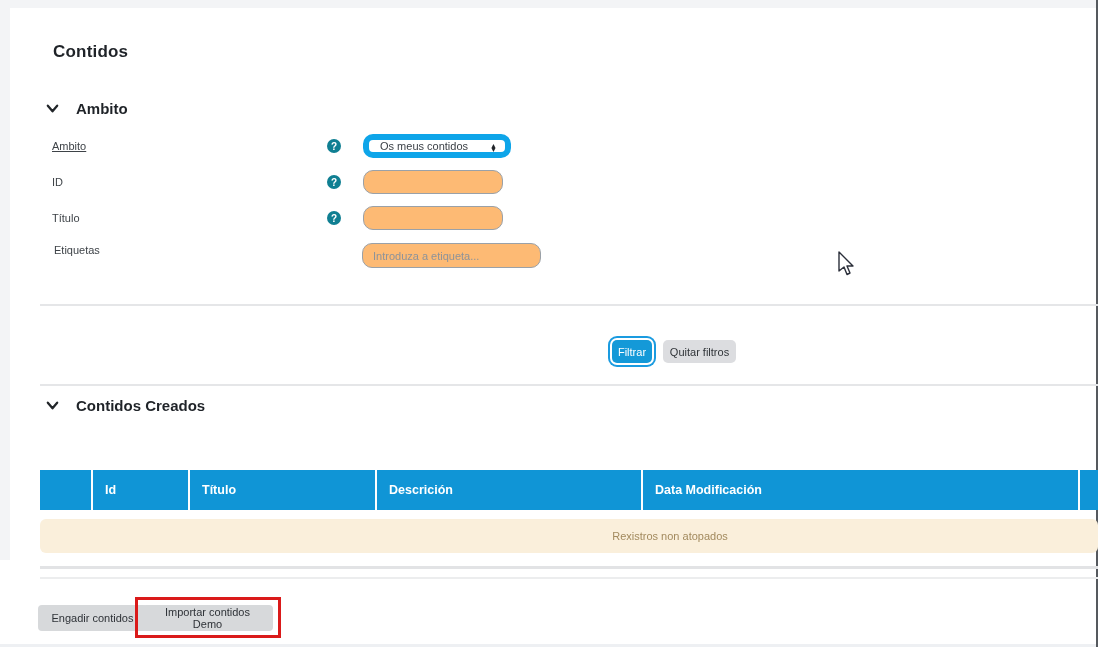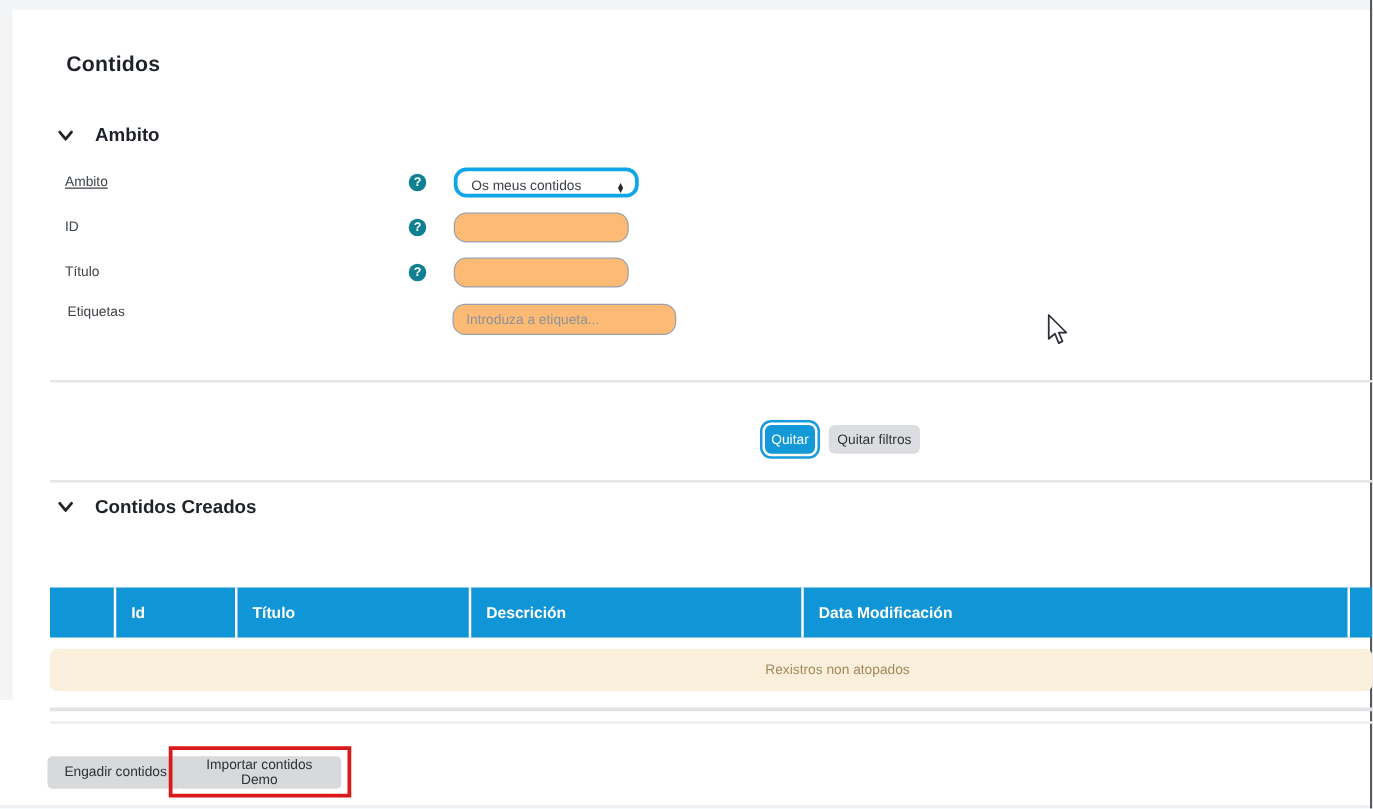--- a/index.html
+++ b/index.html
@@ -23,21 +23,21 @@
   #creados-head { left:45px; top:397px; }
 
   .fld-label { position:absolute; font-size:11px; color:#3e4348; }
   .help-icon {
     position:absolute; width:14px; height:14px; border-radius:50%;
     background:#0f7f92; color:#ffffff; font-size:10px; font-weight:bold;
     display:flex; align-items:center; justify-content:center; cursor:pointer;
   }
   .select-box {
     position:absolute; left:363px; top:134px; width:148px; height:24px;
-    border:3px solid #0ea5e9; border-radius:10px; background:#fff;
+    border:6px solid #0ea5e9; border-radius:10px; background:#fff;
     display:flex; align-items:flex-end; padding:0 8px 0 11px; cursor:pointer;
   }
   .select-box .sel-text { font-size:11px; color:#3c4147; flex:1; }
   .updown { display:flex; flex-direction:column; align-items:center; line-height:4px; font-size:7px; color:#23272b; }
   .txt-input {
     position:absolute; height:24px; border:1px solid #9aa1a8; border-radius:10px;
     background:#fdba74; font-family:"Liberation Sans", sans-serif; font-size:11px;
     color:#3c4147; padding:0 10px; outline:none;
   }
   .txt-input::placeholder { color:#8d939a; }
@@ -130,21 +130,21 @@
 
   <div class="fld-label" style="left:52px; top:212px;">Título</div>
   <div class="help-icon" style="left:327px; top:211px;">?</div>
   <input class="txt-input" id="inp-titulo" value="" style="">
 
   <div class="fld-label" style="left:30px; top:244px;margin-left:24px;">Etiquetas</div>
   <input class="txt-input" id="inp-etiq" placeholder="Introduza a etiqueta..." style="">
 
   <div class="hr" id="hr1"></div>
 
-  <button class="btn" id="btn-filtrar">Quitar</button>
+  <button class="btn" id="btn-filtrar">Filtrar</button>
   <button class="btn" id="btn-quitar">Quitar filtros</button>
 
   <div class="hr" id="hr2"></div>
 
   <div class="section-head" id="creados-head">
     <svg class="chev" viewBox="0 0 16 16">
       <polyline points="3,5 8,11 13,5" fill="none" stroke="#212529" stroke-width="2.4" stroke-linecap="round" stroke-linejoin="round"></polyline>
     </svg>
     <span class="sec-label">Contidos Creados</span>
   </div>

